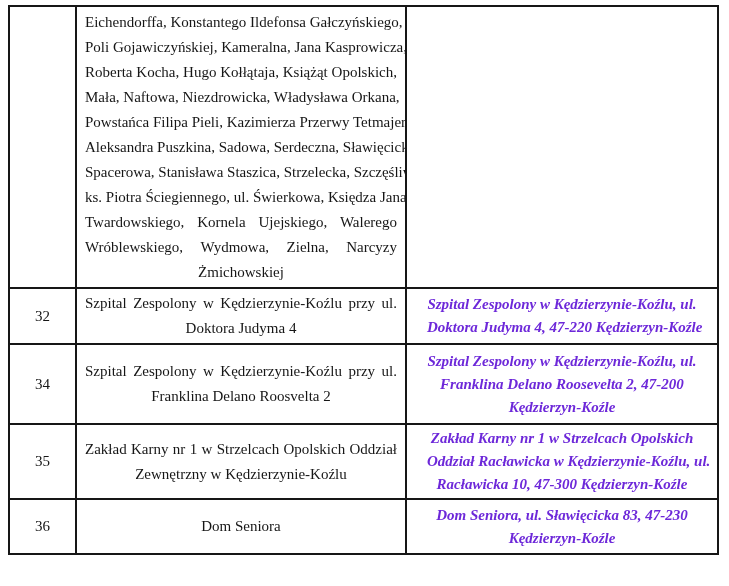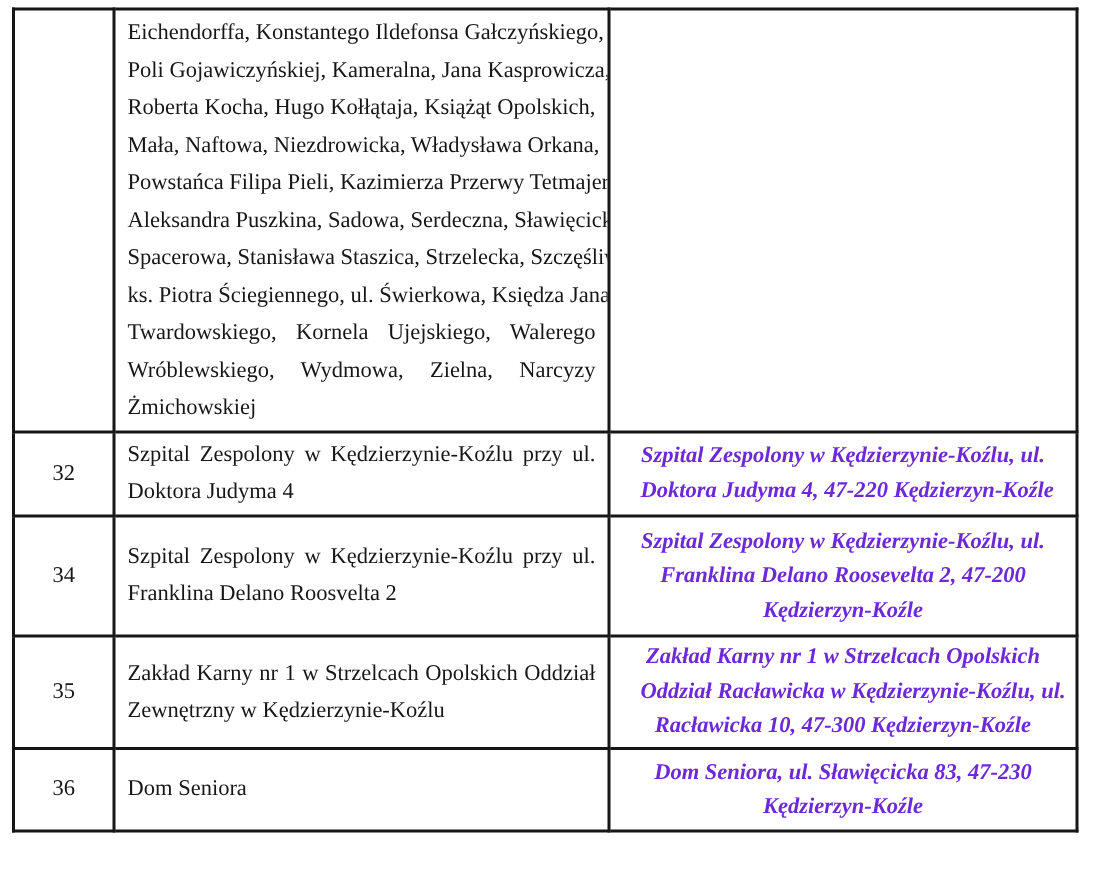--- a/index.html
+++ b/index.html
@@ -58,21 +58,21 @@
   }
   
   .jl {
     white-space: nowrap;
     text-align: justify;
     text-align-last: justify;
   }
   
   .nl {
     white-space: nowrap;
-    text-align: left;
+    text-align: center;
   }
   .al {
     white-space: nowrap;
     text-align: center;
   }
   tr.r-cont td { height: 273px; }
   tr.r32 td { height: 44px; }
   tr.r33 td { height: 43px; }
   tr.r34 td { height: 74px; }
   tr.r35 td { height: 65px; }

